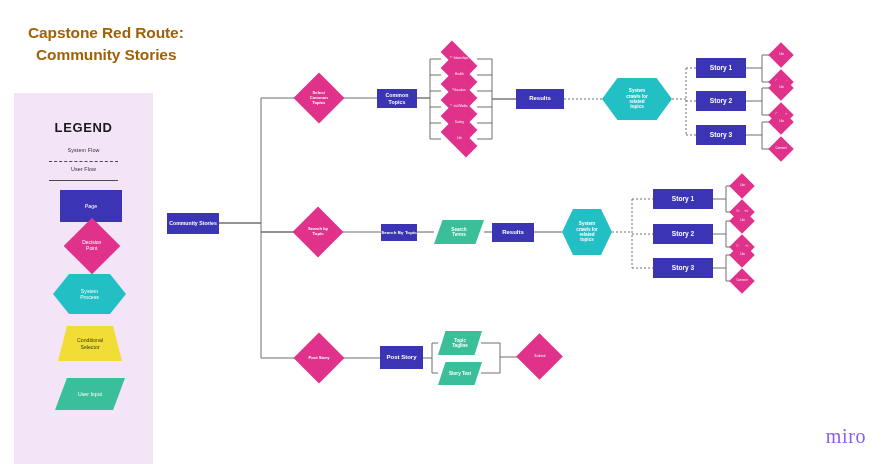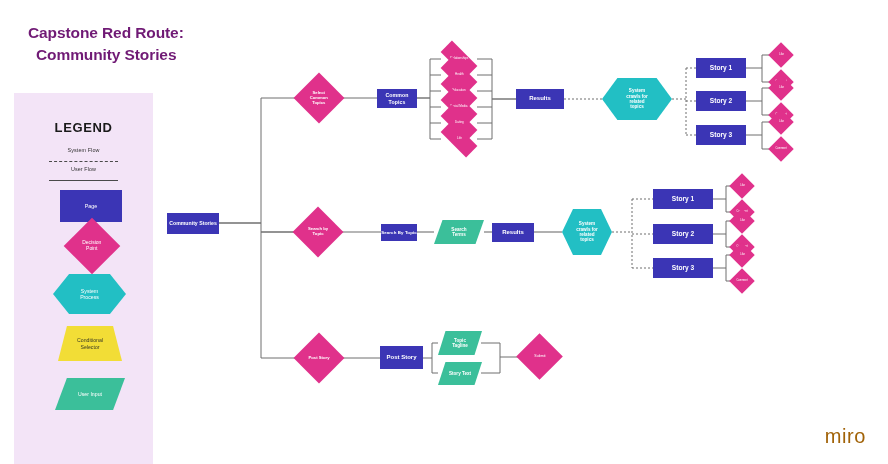--- a/index.html
+++ b/index.html
@@ -6,21 +6,21 @@
   body{
     width:888px;height:464px;background:#ffffff;
     font-family:"Liberation Sans",sans-serif;
     overflow:hidden;position:relative;
   }
   #stage{position:absolute;left:0;top:0;width:888px;height:464px;}
 
   
   .title{
     position:absolute;left:28px;top:22px;width:220px;
-    font-size:15.5px;font-weight:bold;color:#701a75;line-height:1.45;
+    font-size:15.5px;font-weight:bold;color:#a16207;line-height:1.45;
     letter-spacing:-0.1px;
   }
   .title .l2{display:block;padding-left:8px;}
 
   
   .legend-panel{
     position:absolute;left:14px;top:93px;width:139px;height:372px;
     background:#f3e4f7;
   }
   .legend-title{
@@ -70,22 +70,22 @@
   .root-rect{font-size:6.2px;font-weight:600;}
   .med-rect{font-size:6px;font-weight:600;}
 
   
   svg.wires{position:absolute;left:0;top:0;width:888px;height:464px;
             pointer-events:none;}
 
   
   .miro{
     position:absolute;right:22px;bottom:16px;
-    font-size:20px;color:#a16207;letter-spacing:.6px;
-    font-family:Liberation Sans, sans-serif;
+    font-size:20px;color:#8b5cf6;letter-spacing:.6px;
+    font-family:Liberation Serif, serif;
     text-align:right;
   }
 </style>
 </head>
 <body>
 
 <div id="stage">
 
   <div class="title">
     <span>Capstone Red Route:</span>

